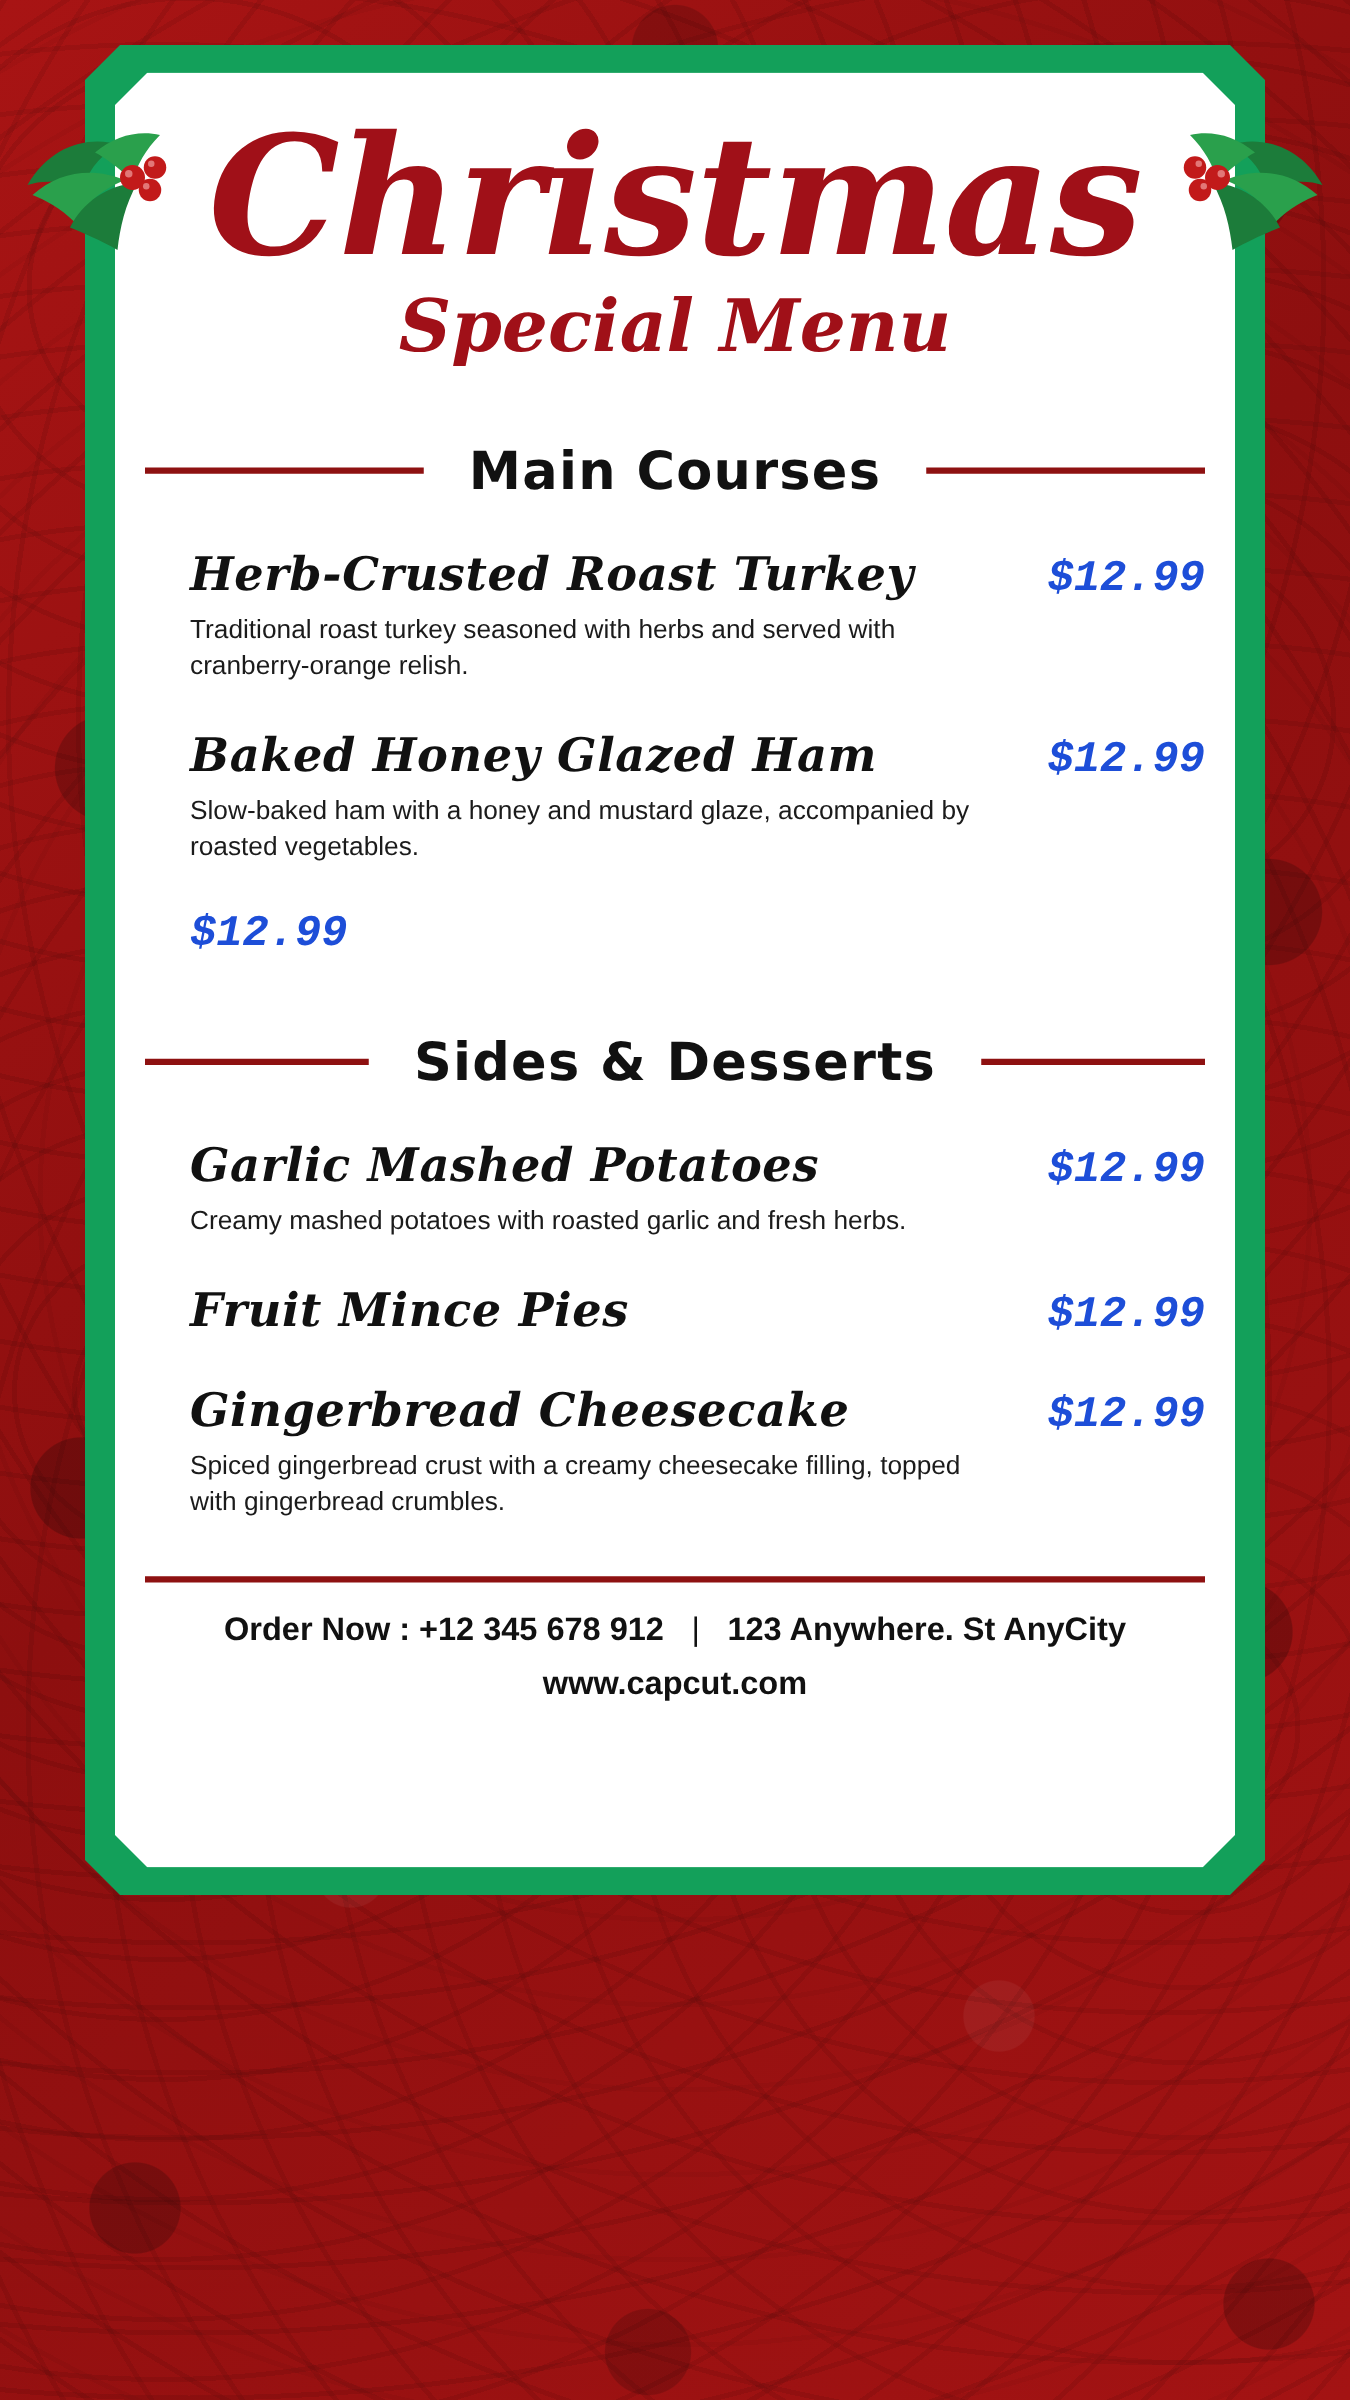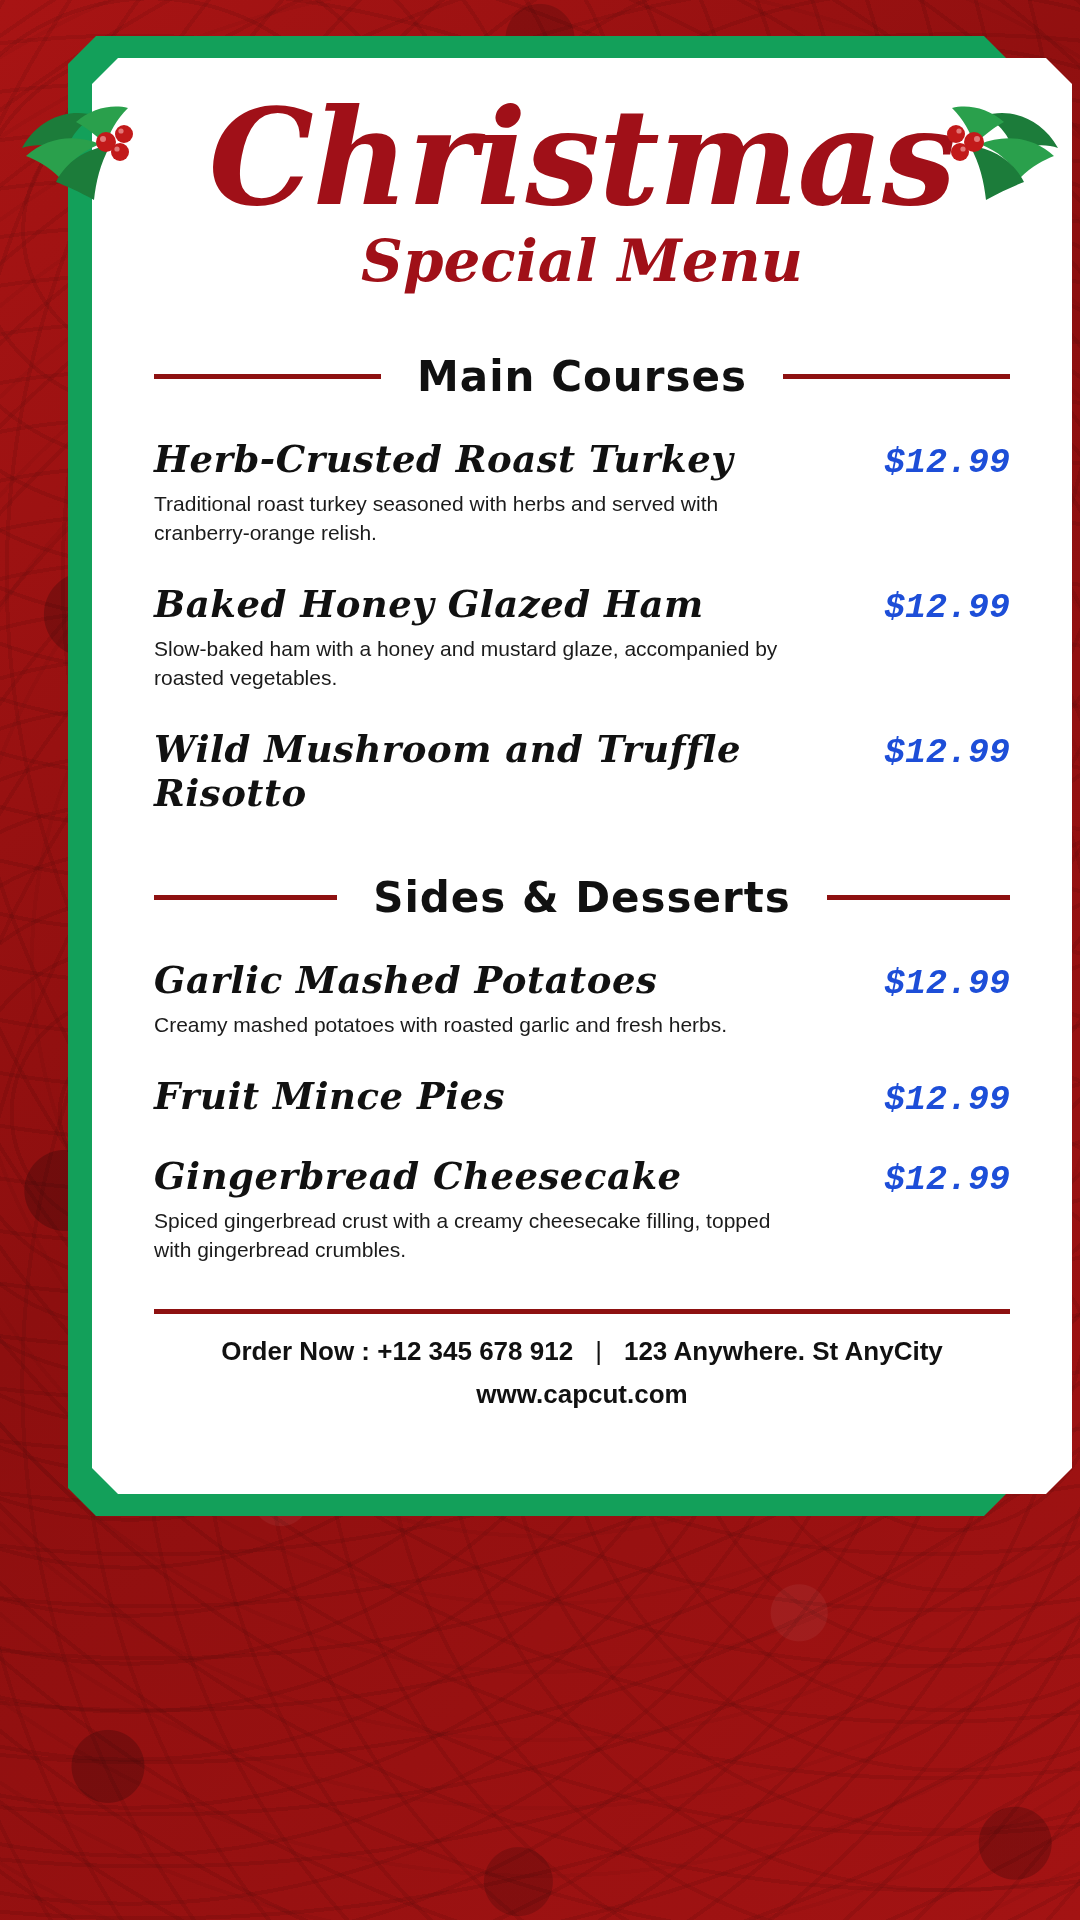--- a/index.html
+++ b/index.html
@@ -64,30 +64,30 @@
       100% calc(100% - 28px), calc(100% - 28px) 100%,
       28px 100%, 0 calc(100% - 28px)
     );
   }
 
   
   .card {
     position: absolute;
     left: 92px;
     top: 58px;
-    width: 980px;
+    width: 896px;
     height: 1436px;
     background: #ffffff;
     clip-path: polygon(
       0 26px, 26px 0,
       calc(100% - 26px) 0, 100% 26px,
       100% calc(100% - 26px), calc(100% - 26px) 100%,
       26px 100%, 0 calc(100% - 26px)
     );
-    padding: 0 62px;
+    padding: 0 24px;
   }
 
   
   .holly { position: absolute; width: 150px; height: 130px; }
   .holly-left { left: 14px; top: 86px; }
   .holly-right { right: 14px; top: 86px; transform: scaleX(-1); }
 
   
   .title-wrap { text-align: center; padding-top: 34px; }
   .main-title {
@@ -124,21 +124,21 @@
   .section-head .label {
     font-family: "DejaVu Sans", sans-serif;
     font-weight: 700;
     font-size: 42px;
     letter-spacing: 1px;
     color: #111111;
     white-space: nowrap;
   }
 
   
-  .items { margin-top: 36px; }
+  .items { margin-top: 36px; margin-left: 36px; }
   .item { margin-bottom: 34px; }
   .item:last-child { margin-bottom: 0; }
   .item-top {
     display: flex;
     align-items: baseline;
     justify-content: space-between;
     gap: 18px;
   }
   .item-name {
     font-family: "DejaVu Serif", serif;
@@ -227,21 +227,20 @@
       <div class="item">
         <div class="item-top">
           <div class="item-name">Baked Honey Glazed Ham</div>
           <div class="item-price">$12.99</div>
         </div>
         <div class="item-desc">Slow-baked ham with a honey and mustard glaze, accompanied by roasted vegetables.</div>
       </div>
 
       <div class="item">
         <div class="item-top">
-          <div class="item-name">Wild Mushroom and Truffle Risotto</div>
           <div class="item-price">$12.99</div>
         </div>
       </div>
     </div>
 
     <div class="section-head">
       <div class="rule"></div>
       <div class="label">Sides &amp; Desserts</div>
       <div class="rule"></div>
     </div>

